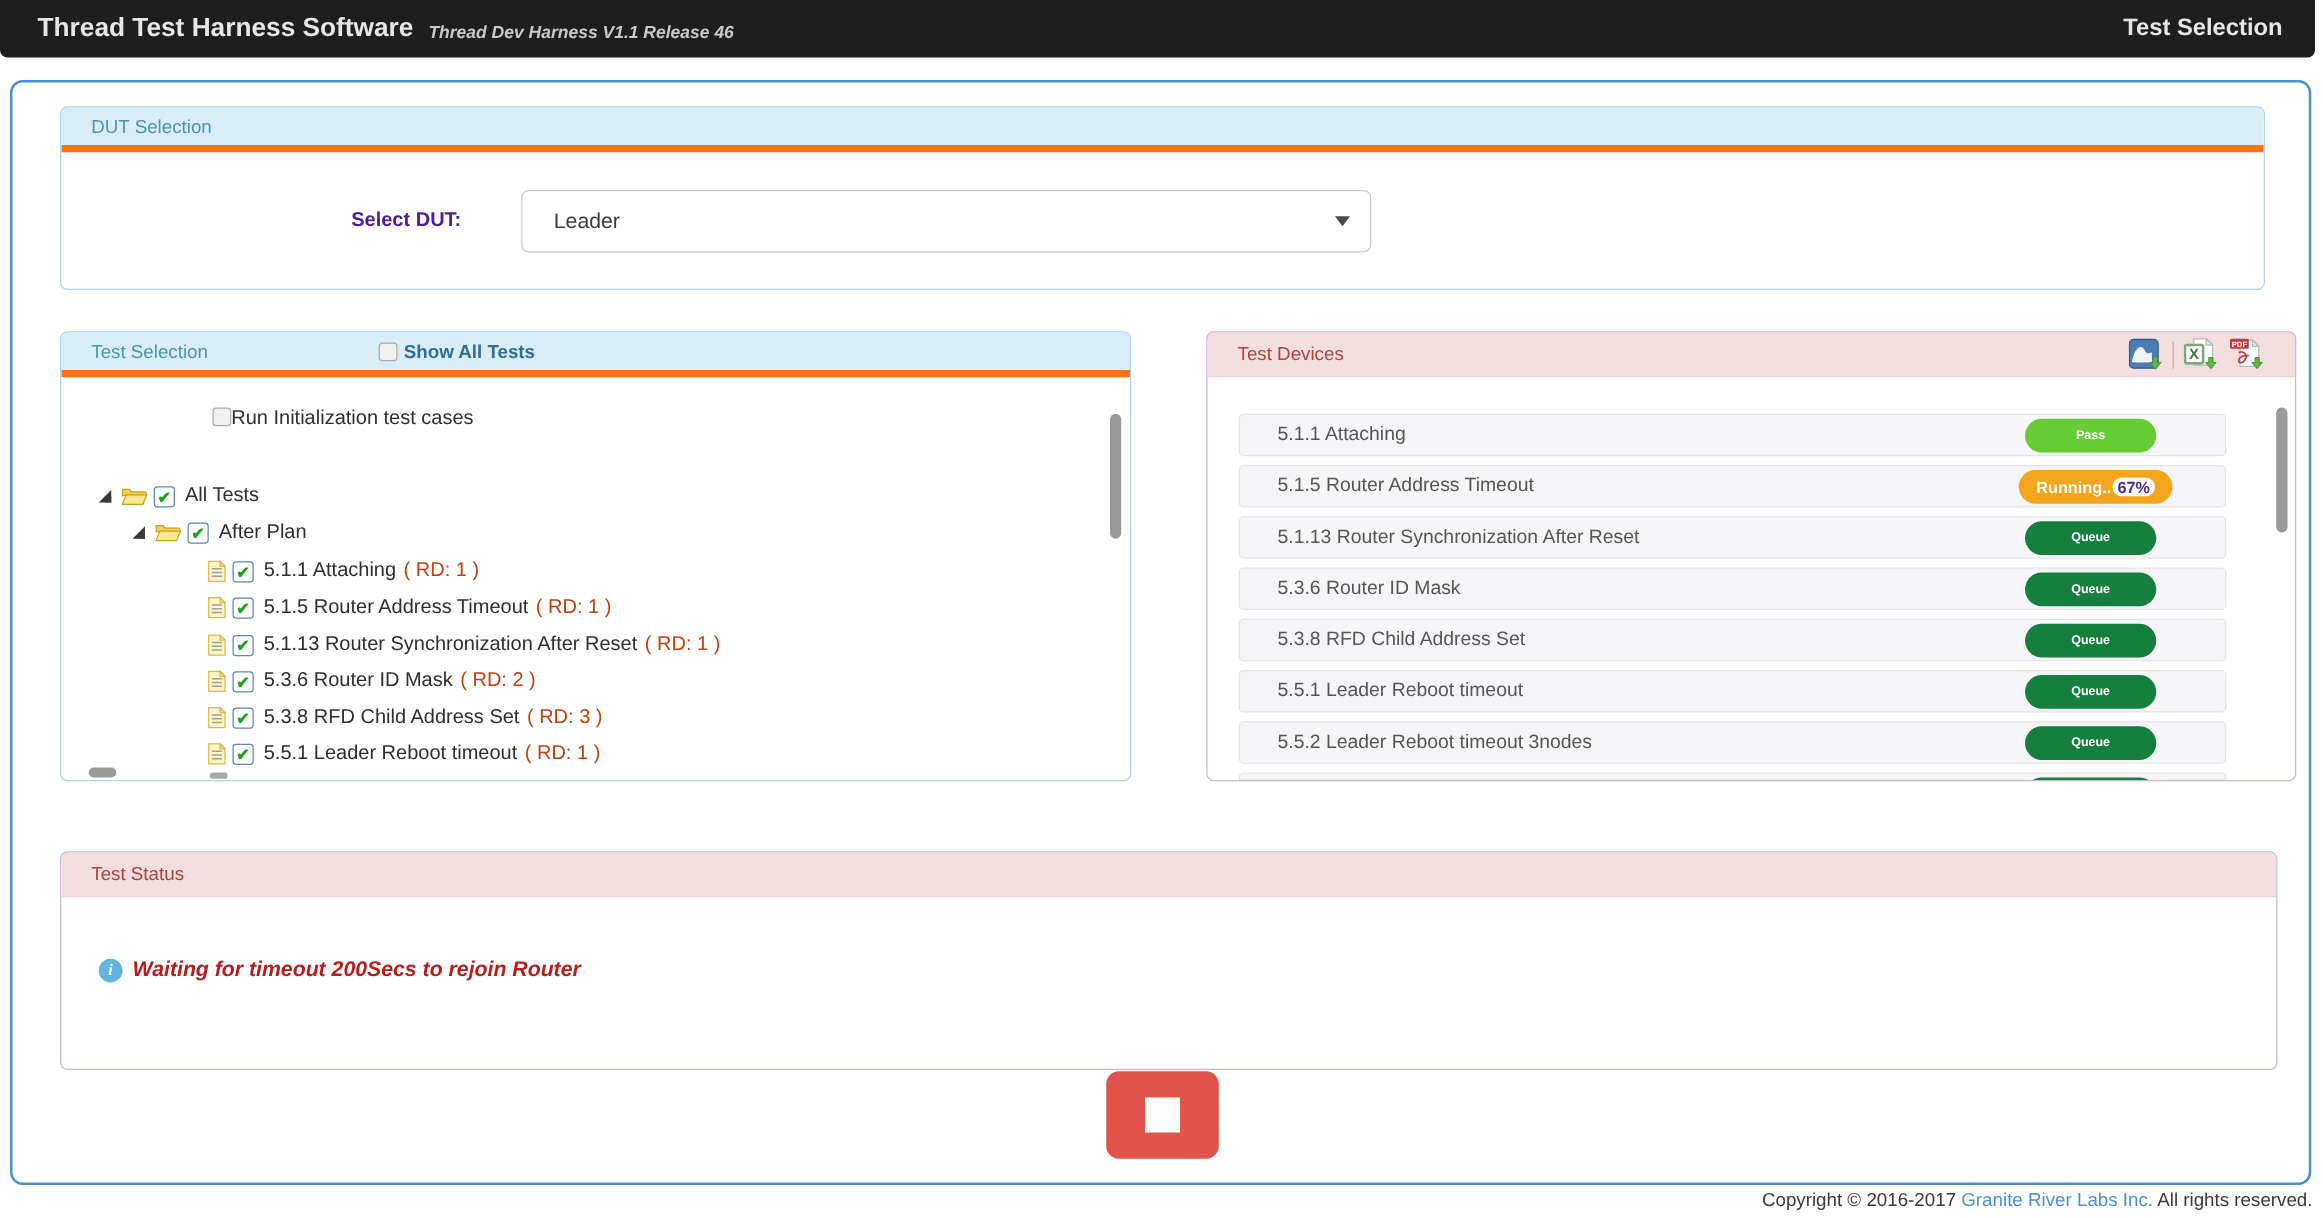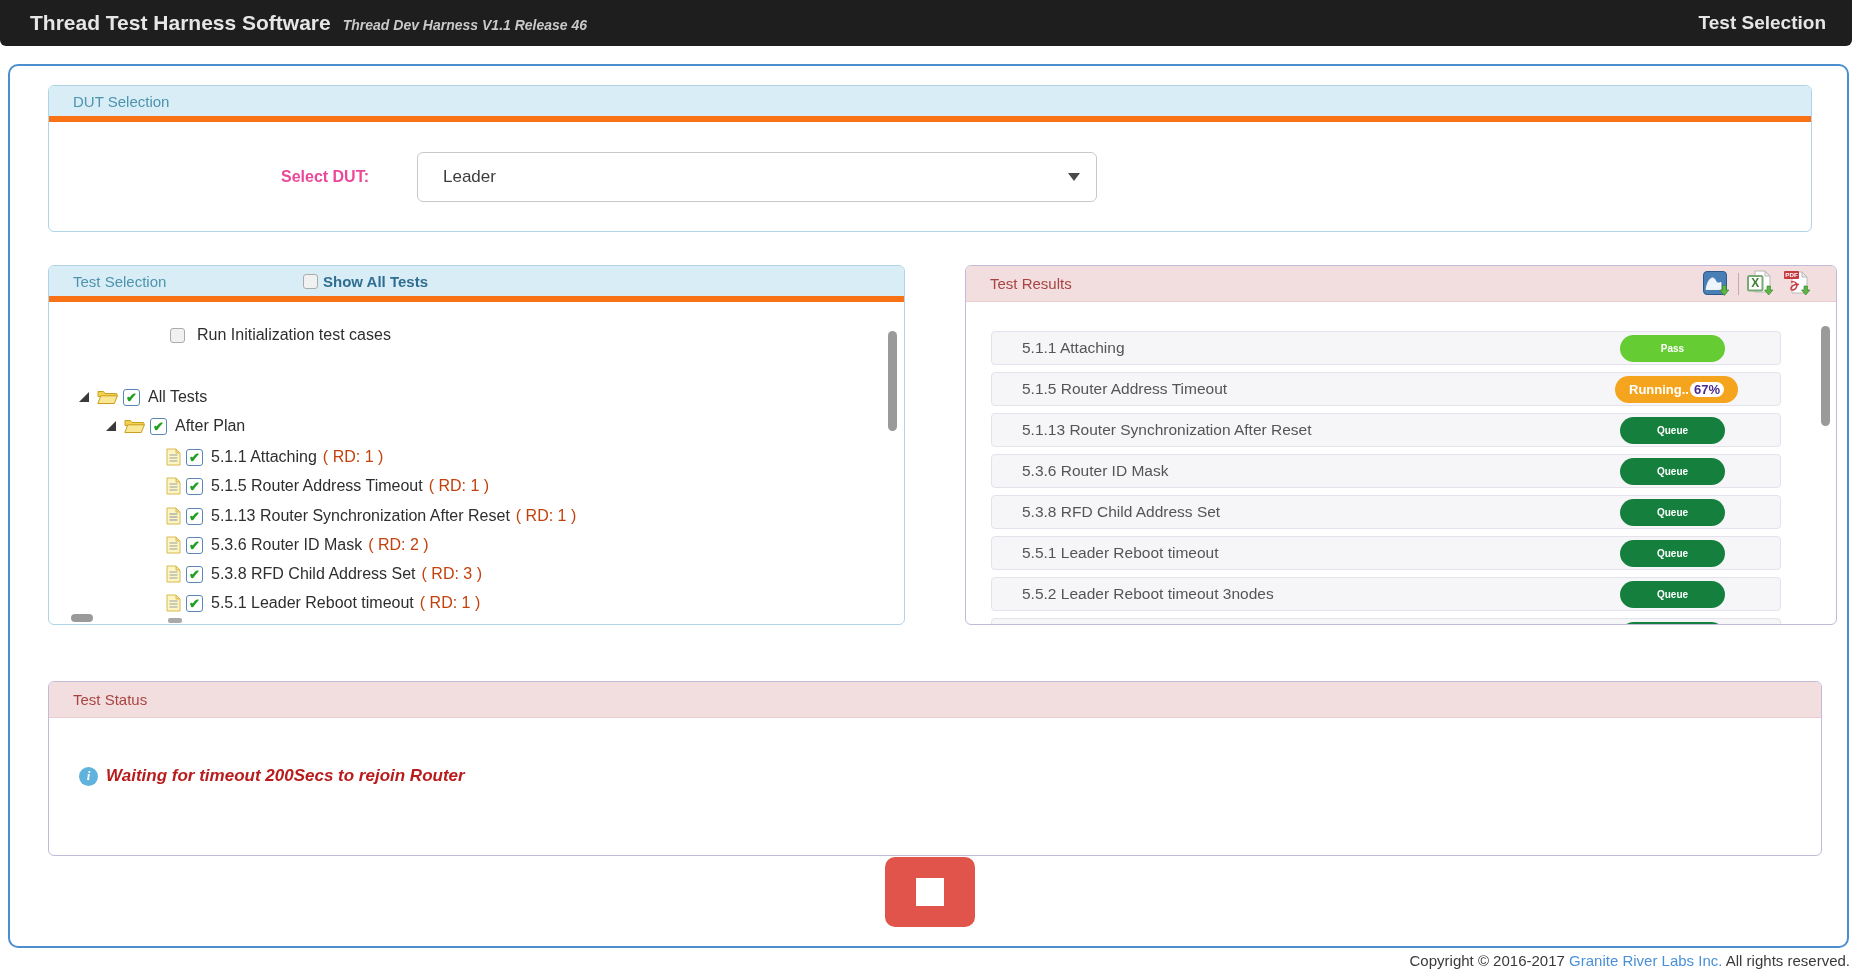--- a/index.html
+++ b/index.html
@@ -23,21 +23,21 @@
   .panel.info   { border:1px solid #aed4e6; }
   .panel.danger { border:1px solid #c2bad8; }
   .panel-header { height:36px; display:flex; align-items:center; padding:0 24px; font-size:15px;
                   border-radius:5px 5px 0 0; }
   .panel.info .panel-header   { background:#d9edf7; border-bottom:6px solid #f97316; color:#4d94ac; }
   .panel.danger .panel-header { background:#f2dede; border-bottom:1px solid #ebccd1; color:#a94442; }
 
   
   .dut-panel { left:38px; top:19px; width:1764px; height:147px; }
   .dut-body { display:flex; align-items:center; height:110px; padding-left:170px; }
-  .dut-label { width:150px; text-align:right; font-size:16px; font-weight:bold; color:#ec4899; }
+  .dut-label { width:150px; text-align:right; font-size:16px; font-weight:bold; color:#4c1d95; }
   .dut-select { position:relative; margin-left:48px; width:680px; height:50px; border:1px solid #c8c8c8;
                 border-radius:6px; display:flex; align-items:center; padding-left:25px; font-size:17px; color:#3c3c3c;
                 background:#fff; cursor:pointer; }
   .dut-select .arrow { position:absolute; right:16px; top:20px; width:0; height:0;
                        border-left:6px solid transparent; border-right:6px solid transparent; border-top:8px solid #4a4a4a; }
 
   
   .ts-panel { left:38px; top:199px; width:857px; height:360px; }
   .ts-header-title { width:230px; }
   .ts-header-center { flex:1; text-align:center; color:#1c1c1c; font-size:15px; }
@@ -47,21 +47,21 @@
 
   .tree-row { position:absolute; display:flex; align-items:center; height:22px; }
   .caret { width:0; height:0; border-left:5px solid transparent; border-top:5px solid transparent;
            border-right:5px solid #3a3a3a; border-bottom:5px solid #3a3a3a; margin-right:8px; }
   .cbx { width:17px; height:17px; border:1px solid #5a87b8; border-radius:3px; background:#fff;
          display:flex; align-items:center; justify-content:center; margin:0 8px 0 5px; }
   .cbx .check { color:#1fa11f; font-size:13px; font-weight:bold; line-height:13px; }
   .tree-label { font-size:16px; color:#2e2e2e; white-space:nowrap; }
   .rd-label { font-size:16px; color:#c2410c; margin-left:6px; white-space:nowrap; }
   .icon-wrap { display:flex; align-items:center; }
-  .run-init-row { position:absolute; display:flex; align-items:center; gap:12px;padding-left:29px; }
+  .run-init-row { position:absolute; display:flex; align-items:flex-start; gap:0;padding-left:29px; }
   .run-init-row .tree-label { font-size:16px; }
   .tree-sliver { position:absolute; width:14px; height:5px; background:#a9a9a9; border-radius:2px; }
 
   .vthumb { position:absolute; width:9px; background:#9a9a9a; border-radius:5px; }
   .hthumb { position:absolute; height:8px; background:#9a9a9a; border-radius:5px; }
 
   
   .tr-panel { left:955px; top:199px; width:872px; height:360px; }
   .tr-header-icons { margin-left:auto; display:flex; align-items:center; gap:8px; }
   .icon-btn { display:flex; align-items:center; cursor:pointer; }
@@ -267,21 +267,21 @@
       </div>
 
       <div class="tree-sliver" style="left:119px; top:352px;"></div>
 
       <div class="vthumb" style="right:7px; top:65px; height:100px;"></div>
       <div class="hthumb" style="left:22px; top:348px; width:22px;"></div>
     </div>
 
     <div class="panel danger tr-panel">
       <div class="panel-header">
-        <span>Test Results</span>
+        <span>Test Devices</span>
         <span class="tr-header-icons">
           <span class="icon-btn">
             <svg width="27" height="27" viewBox="0 0 27 27">
               <rect x="0.5" y="1.5" width="23" height="23" rx="3.5" fill="#4a7fb5" stroke="#2c5a8c"></rect>
               <path d="M3 19.5 C5 7.5, 10.5 5.5, 12.5 10.5 C13.6 13.2, 15.8 13.6, 18 12.3 L18 19.5 z" fill="#eef4fa" stroke="#ffffff" stroke-width="0.8"></path>
               <path d="M19.5 15.5 v4.5 h-2.8 l4.6 5.5 4.6 -5.5 h-2.8 v-4.5 z" fill="#5cb544" stroke="#3d8a2c" stroke-width="0.7"></path>
             </svg>
           </span>
           <span class="icon-sep"></span>
           <span class="icon-btn">

